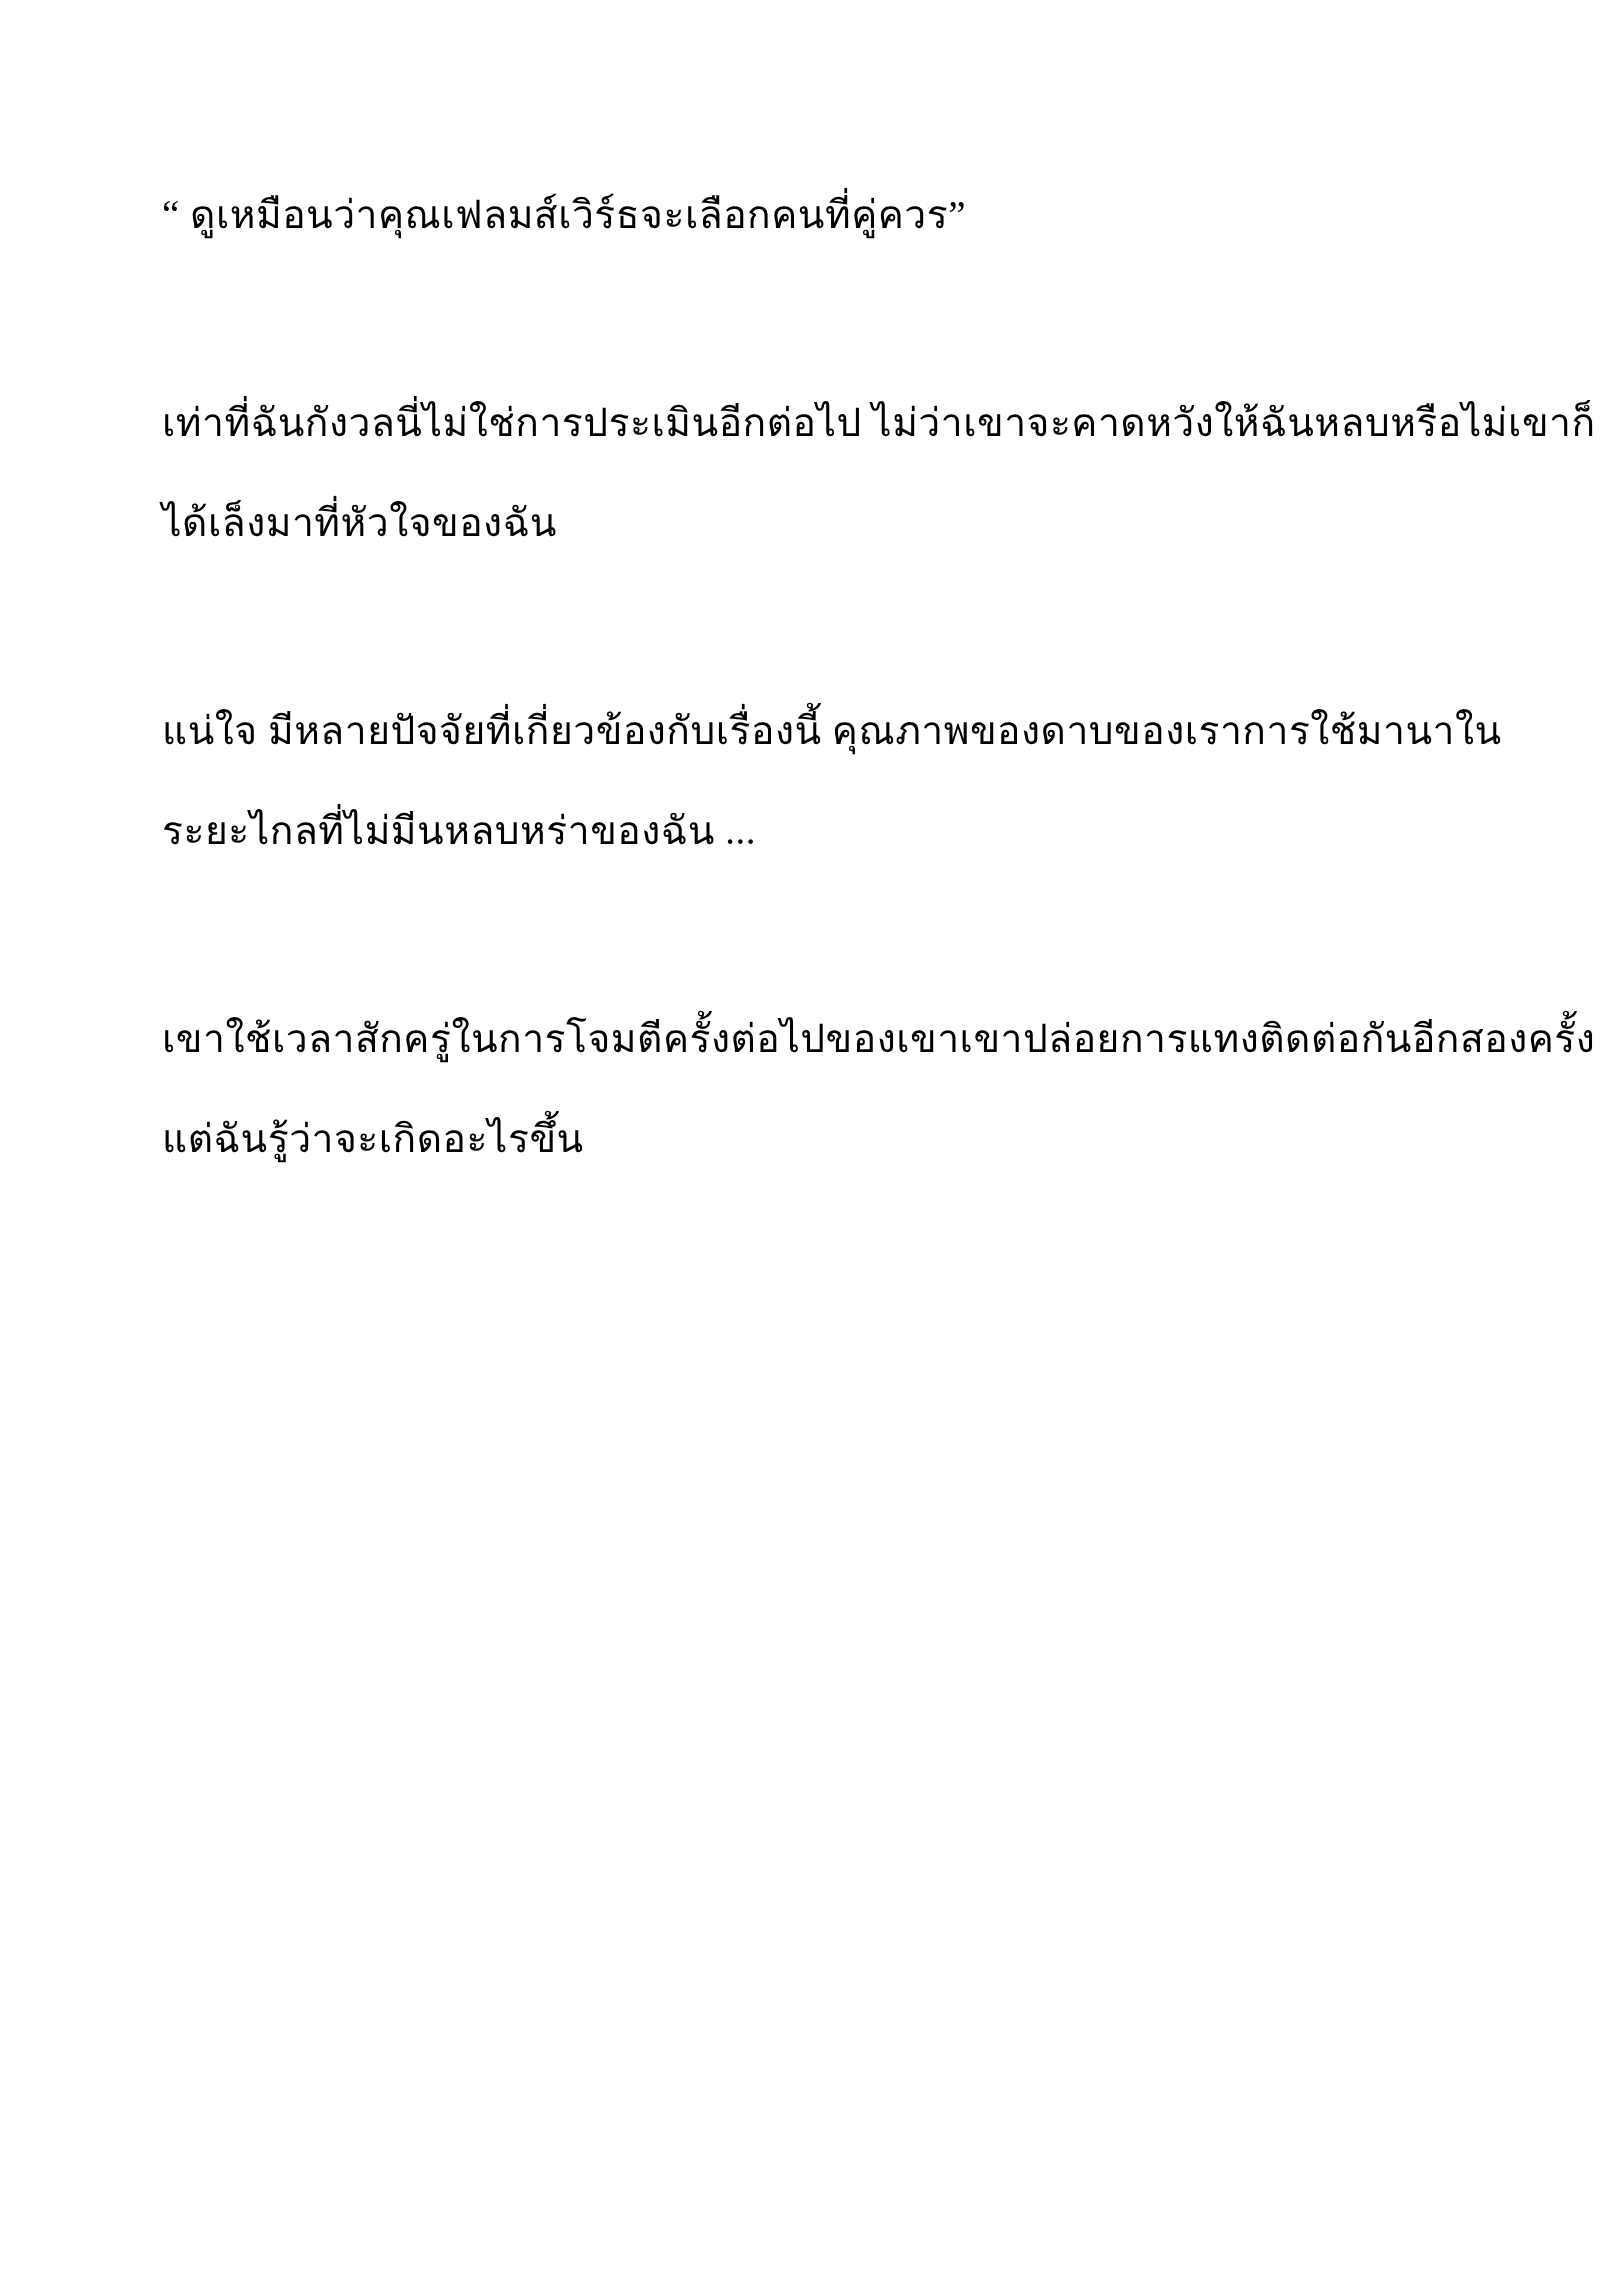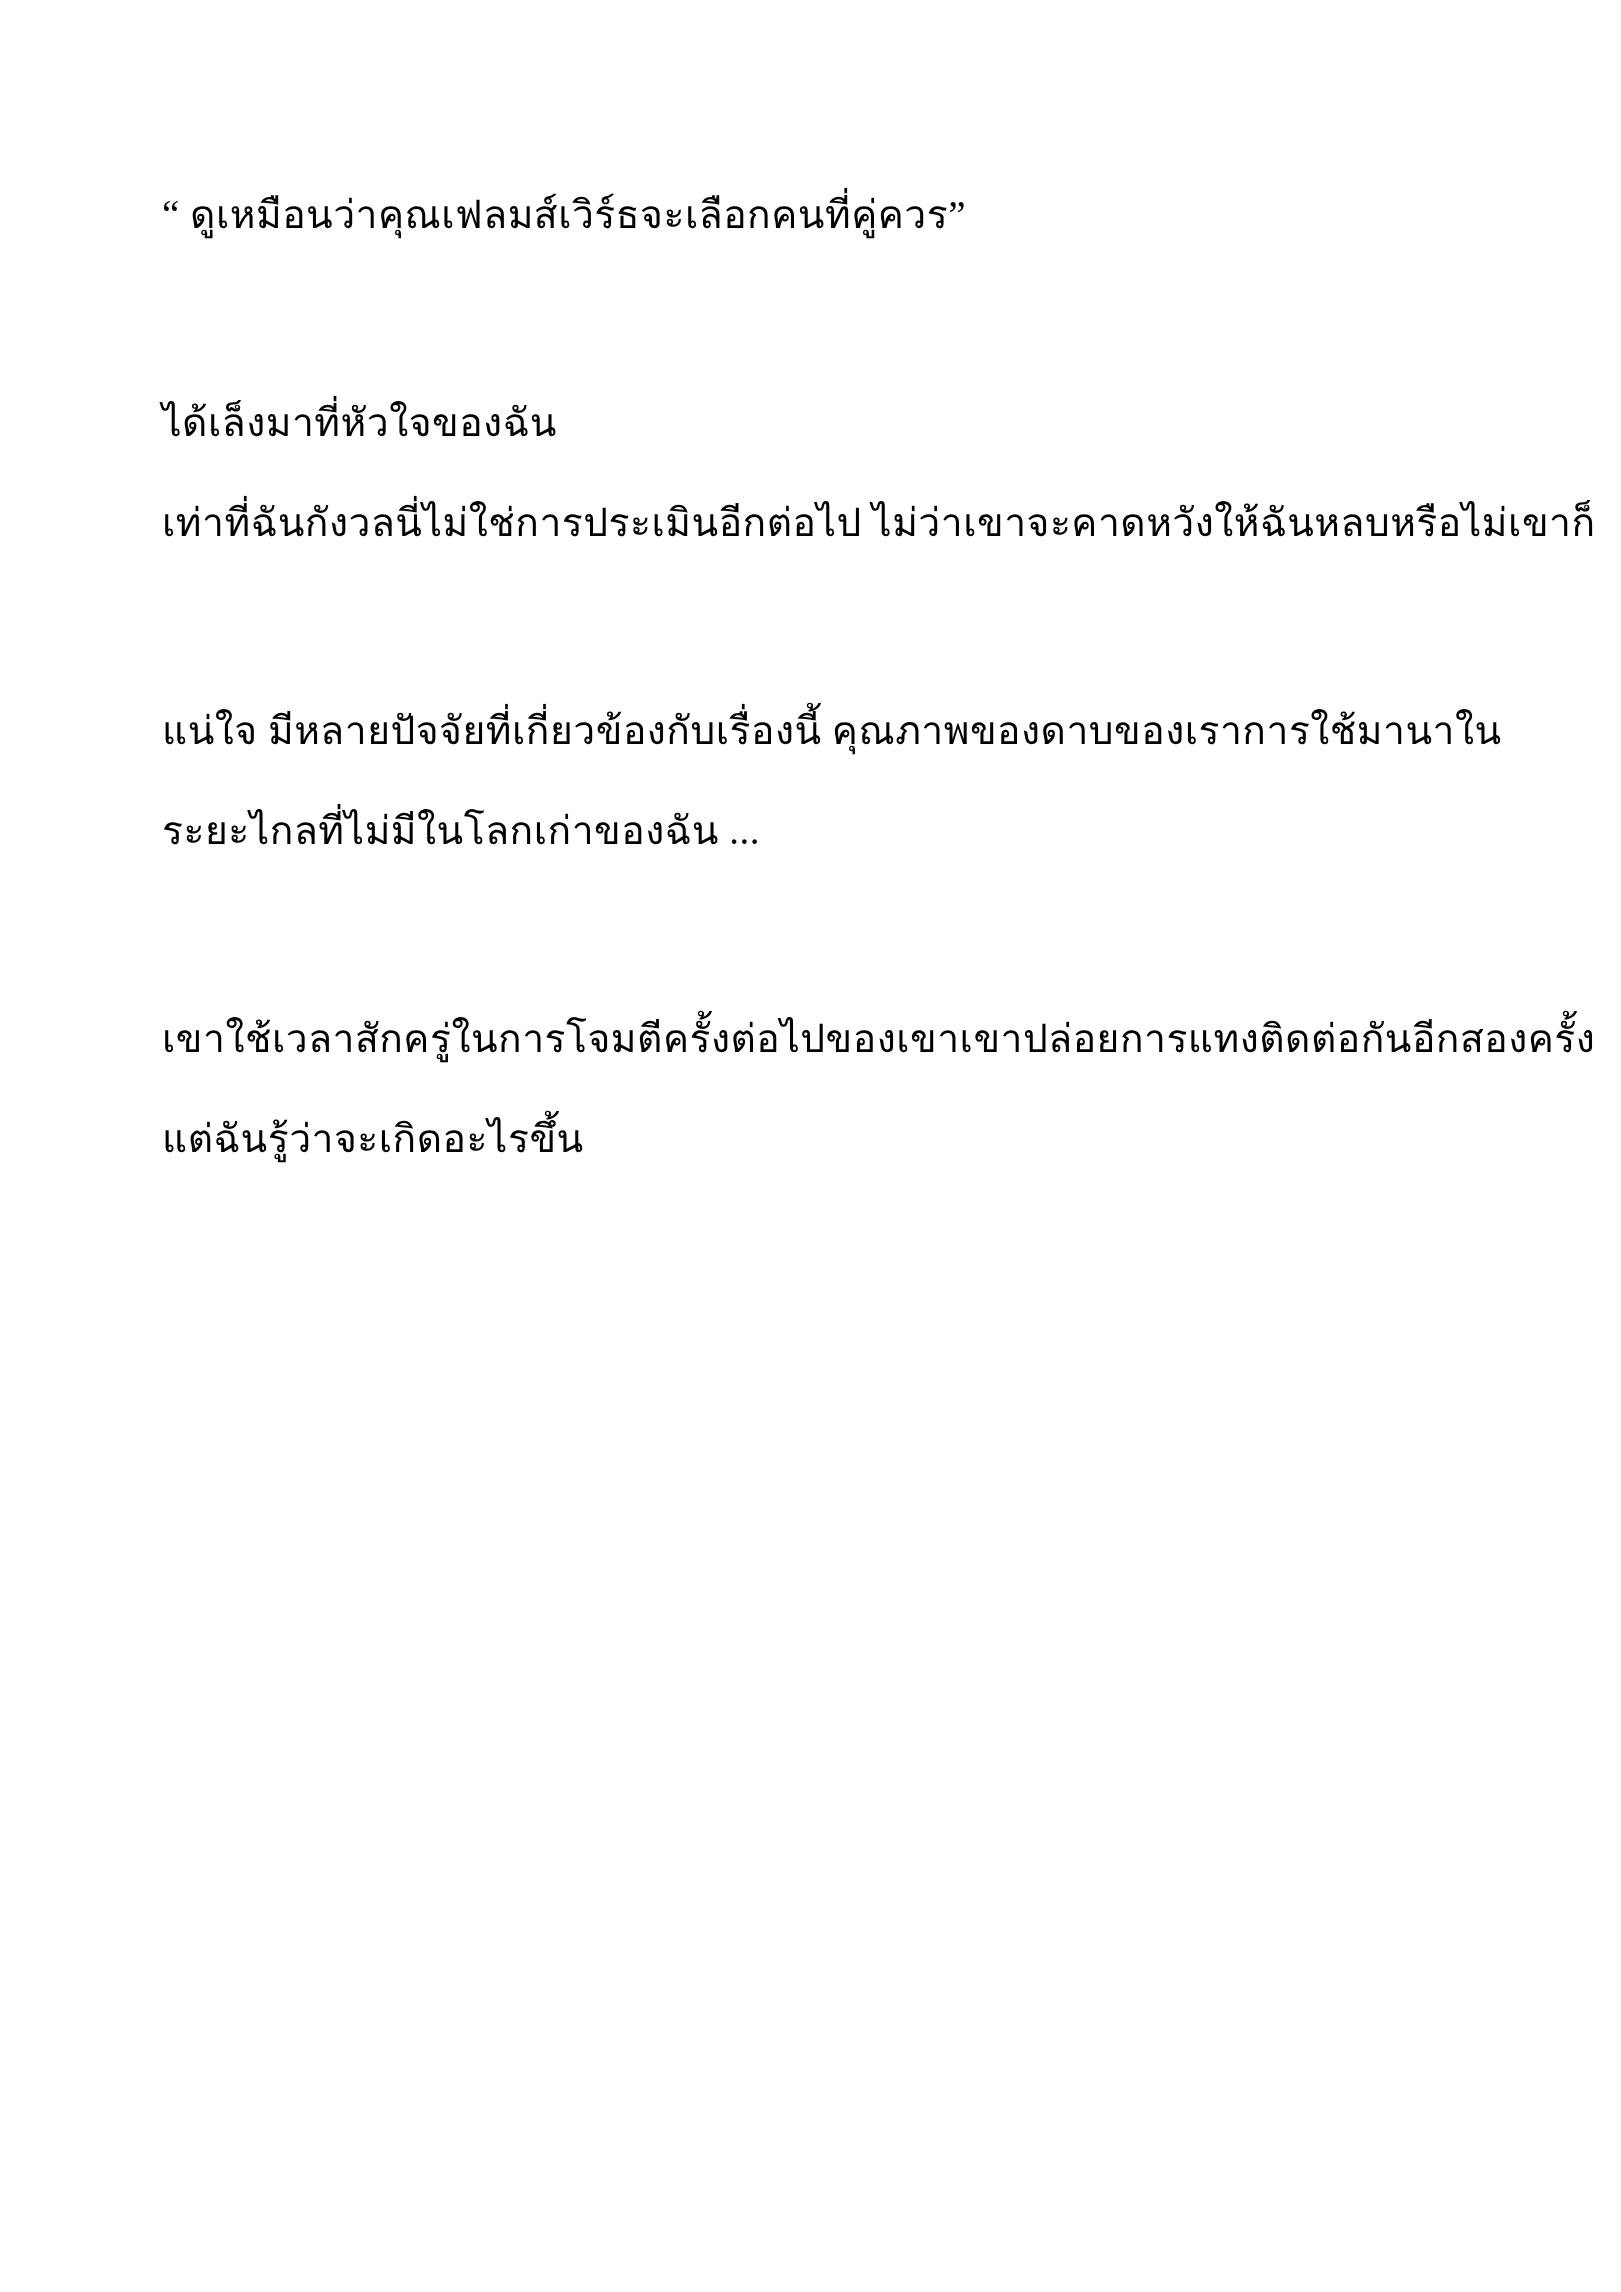--- a/index.html
+++ b/index.html
@@ -32,26 +32,26 @@
 </style>
 </head>
 <body>
 
 <div class="page">
   <div>
       <div class="paragraph">
         <div class="line">“ ดูเหมือนว่าคุณเฟลมส์เวิร์ธจะเลือกคนที่คู่ควร”</div>
       </div>
       <div class="paragraph">
+        <div class="line">เท่าที่ฉันกังวลนี่ไม่ใช่การประเมินอีกต่อไป ไม่ว่าเขาจะคาดหวังให้ฉันหลบหรือไม่เขาก็</div>
         <div class="line">ได้เล็งมาที่หัวใจของฉัน</div>
-        <div class="line">เท่าที่ฉันกังวลนี่ไม่ใช่การประเมินอีกต่อไป ไม่ว่าเขาจะคาดหวังให้ฉันหลบหรือไม่เขาก็</div>
       </div>
       <div class="paragraph">
         <div class="line">แน่ใจ มีหลายปัจจัยที่เกี่ยวข้องกับเรื่องนี้ คุณภาพของดาบของเราการใช้มานาใน</div>
-        <div class="line">ระยะไกลที่ไม่มีในโลกเก่าของฉัน ...</div>
+        <div class="line">ระยะไกลที่ไม่มีนหลบหร่าของฉัน ...</div>
       </div>
       <div class="paragraph">
         <div class="line">เขาใช้เวลาสักครู่ในการโจมตีครั้งต่อไปของเขาเขาปล่อยการแทงติดต่อกันอีกสองครั้ง</div>
         <div class="line">แต่ฉันรู้ว่าจะเกิดอะไรขึ้น</div>
       </div>
     </div>
 </div>
 
 
 </body></html>

